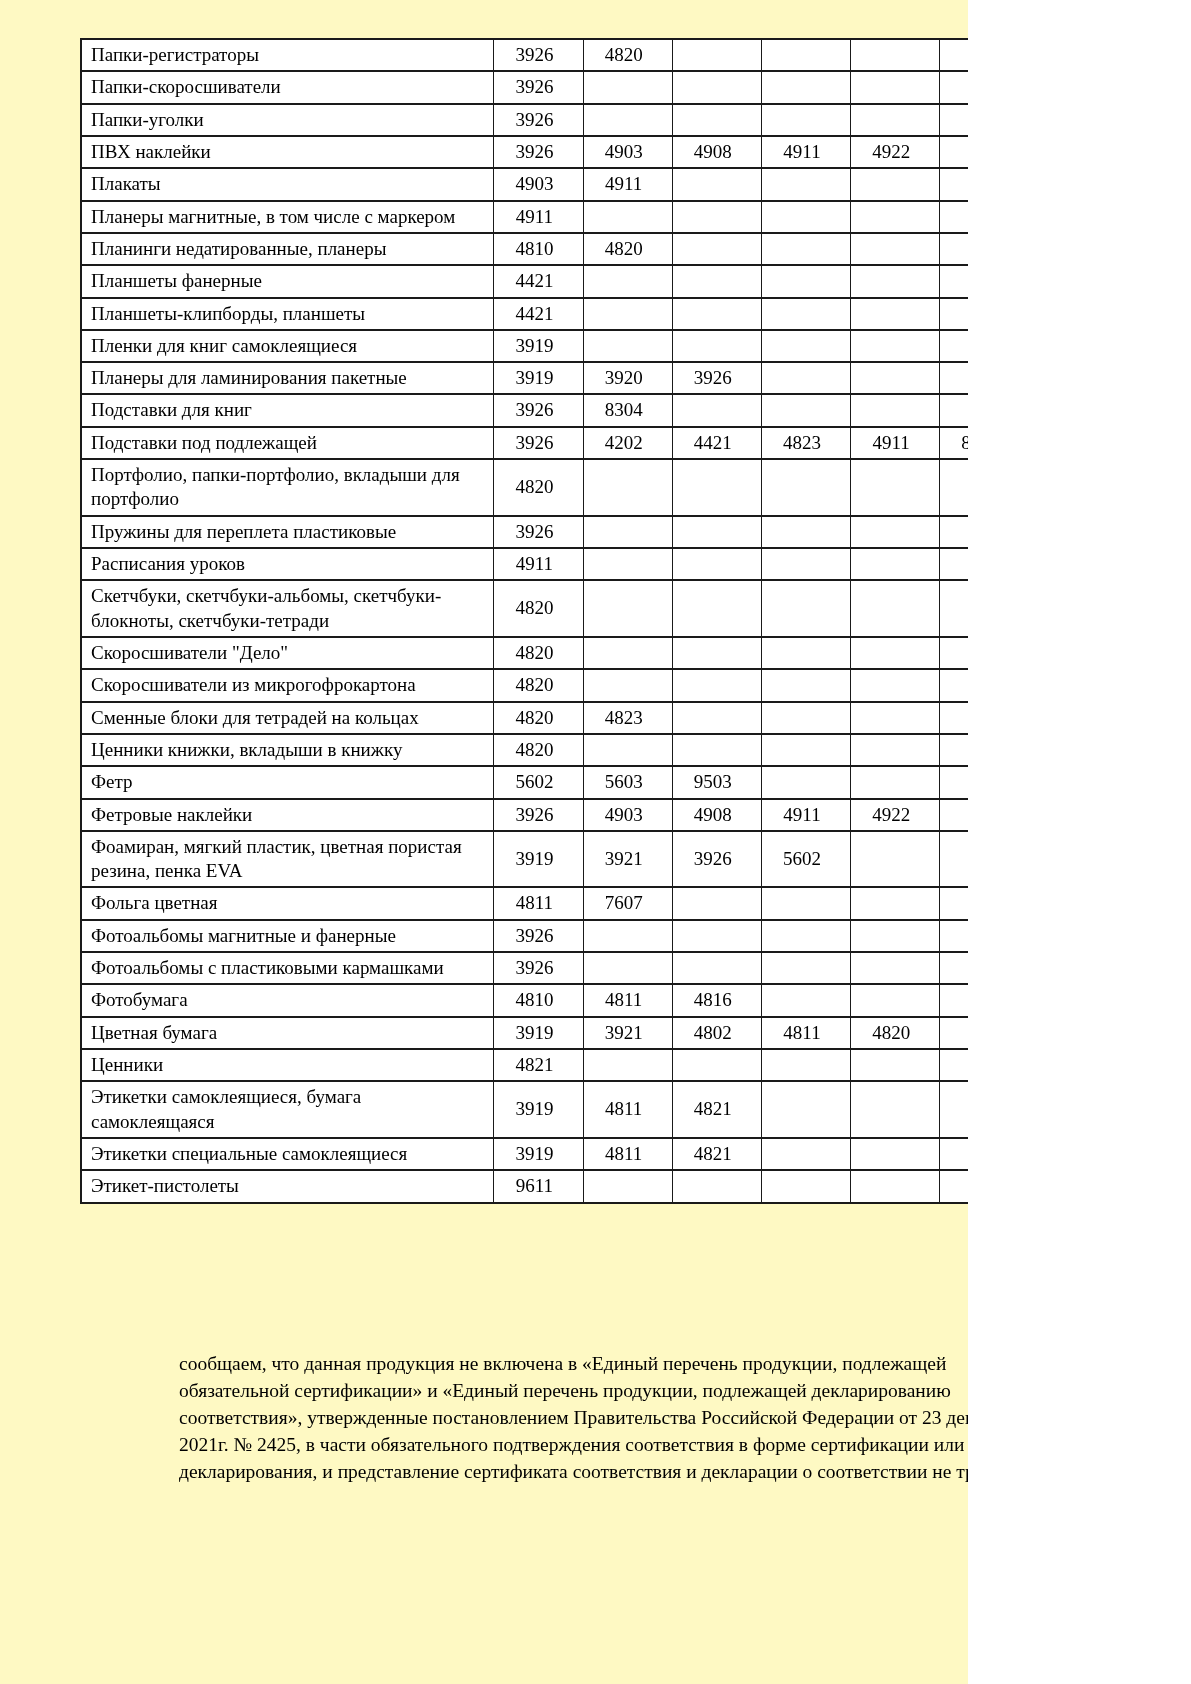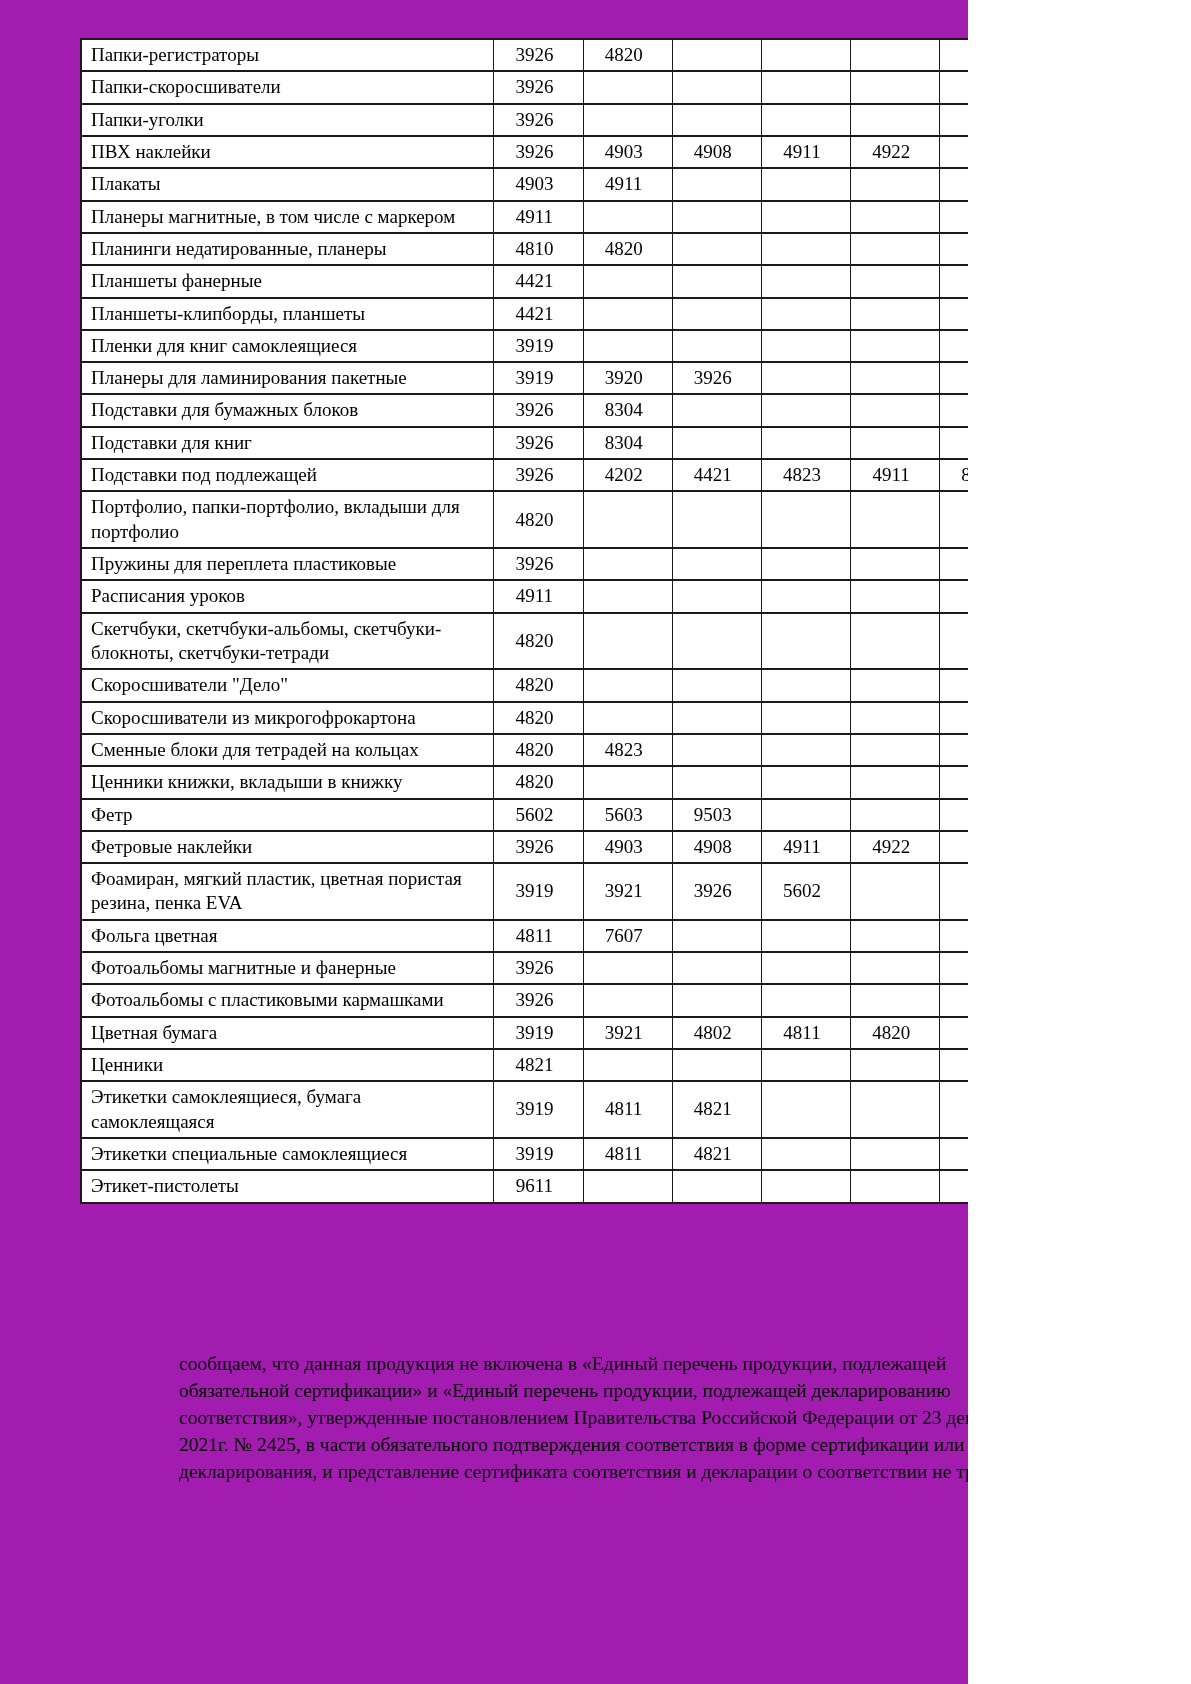--- a/index.html
+++ b/index.html
@@ -4,21 +4,21 @@
 <style>
   html, body {
     margin: 0;
     padding: 0;
     background: #ffffff;
   }
   .page {
     position: relative;
     width: 968px;
     height: 1684px;
-    background: #a21caf;
+    background: #fef9c3;
     font-family: "Liberation Serif", serif;
     color: #000000;
     overflow: hidden;
   }
   table.codes {
     position: absolute;
     left: 80px;
     top: 38px;
     width: 950px;
     border-collapse: collapse;
@@ -169,29 +169,20 @@
         <tr>
           <td class="name">Планеры для ламинирования пакетные</td>
           <td class="code">3919</td>
           <td class="code">3920</td>
           <td class="code">3926</td>
           <td class="code"></td>
           <td class="code"></td>
           <td class="code"></td>
         </tr>
         <tr>
-          <td class="name">Подставки для бумажных блоков</td>
-          <td class="code">3926</td>
-          <td class="code">8304</td>
-          <td class="code"></td>
-          <td class="code"></td>
-          <td class="code"></td>
-          <td class="code"></td>
-        </tr>
-        <tr>
           <td class="name">Подставки для книг</td>
           <td class="code">3926</td>
           <td class="code">8304</td>
           <td class="code"></td>
           <td class="code"></td>
           <td class="code"></td>
           <td class="code"></td>
         </tr>
         <tr>
           <td class="name">Подставки под подлежащей</td>
@@ -322,20 +313,29 @@
         <tr>
           <td class="name">Фотоальбомы с пластиковыми кармашками</td>
           <td class="code">3926</td>
           <td class="code"></td>
           <td class="code"></td>
           <td class="code"></td>
           <td class="code"></td>
           <td class="code"></td>
         </tr>
         <tr>
+          <td class="name">Фотобумага</td>
+          <td class="code">4810</td>
+          <td class="code">4811</td>
+          <td class="code">4816</td>
+          <td class="code"></td>
+          <td class="code"></td>
+          <td class="code"></td>
+        </tr>
+        <tr>
           <td class="name">Цветная бумага</td>
           <td class="code">3919</td>
           <td class="code">3921</td>
           <td class="code">4802</td>
           <td class="code">4811</td>
           <td class="code">4820</td>
           <td class="code"></td>
         </tr>
         <tr>
           <td class="name">Ценники</td>

